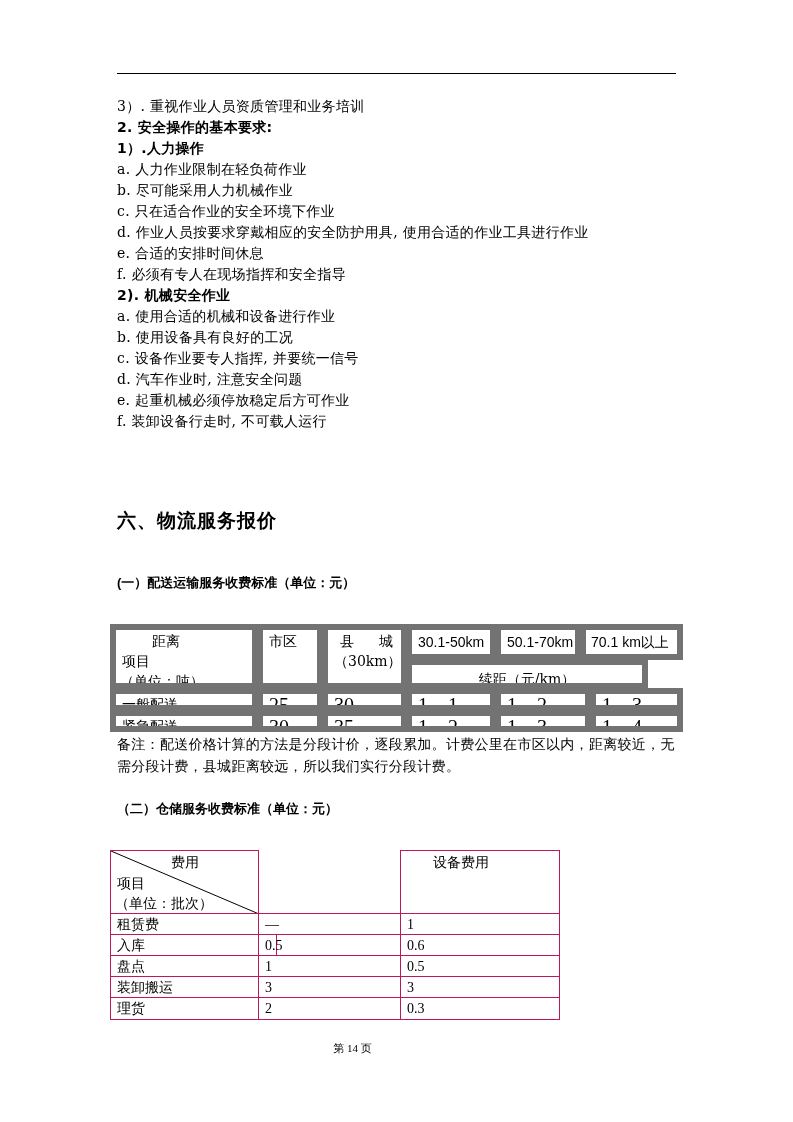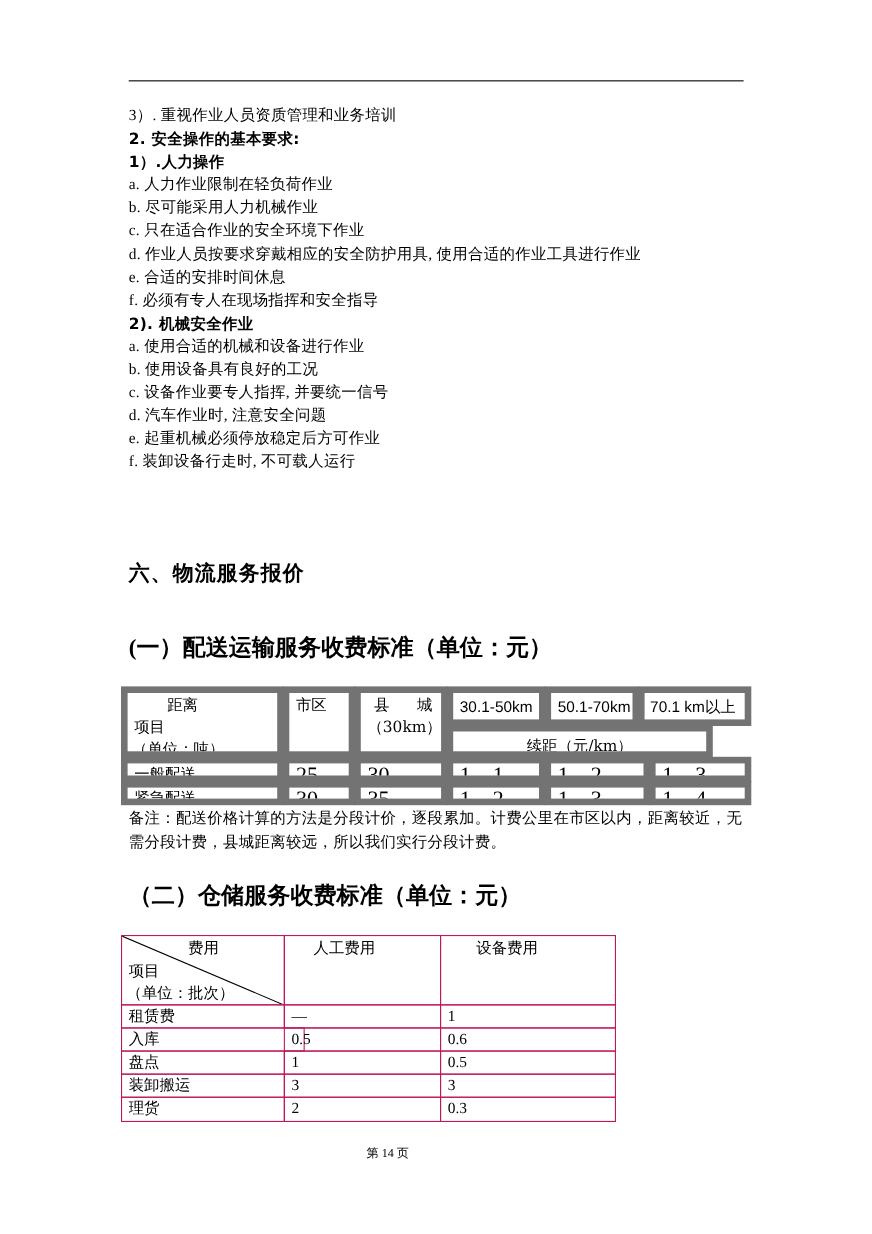--- a/index.html
+++ b/index.html
@@ -1,22 +1,22 @@
 <!DOCTYPE html>
 <html><head>
   <meta charset="utf-8">
   <style>
     html, body { margin: 0; padding: 0; background: #ffffff; }
     body { width: 793px; height: 1122px; position: relative; overflow: hidden;
            font-family: "DejaVu Serif", "Liberation Serif", serif; color: #000; }
     .header-rule { position: absolute; left: 117px; top: 73px; width: 559px; height: 1px; background: #000; }
-    .line { position: absolute; left: 117px; font-size: 14px; line-height: 20px; white-space: nowrap; letter-spacing: 0.3px; font-family: Liberation Serif, serif; }
+    .line { position: absolute; left: 117px; font-size: 14px; line-height: 20px; white-space: nowrap; letter-spacing: 0.3px; }
     .bold { font-weight: bold; font-family: "DejaVu Sans", "Liberation Sans", sans-serif; }
     .h1 { position: absolute; left: 117px; font-size: 19px; font-weight: bold; font-family: "DejaVu Sans", "Liberation Sans", sans-serif; white-space: nowrap; letter-spacing: 1px; }
-    .h2 { position: absolute; left: 117px; font-size: 21px; font-weight: bold; font-family: Liberation Serif, serif; white-space: nowrap; }
+    .h2 { position: absolute; left: 117px; font-size: 13px; font-weight: bold; font-family: Liberation Sans, sans-serif; white-space: nowrap; }
     .note { position: absolute; left: 117px; width: 570px; font-size: 14px; line-height: 22px; letter-spacing: 0.3px; }
 
     
     .t1 { position: absolute; left: 110px; top: 624px; width: 573px; height: 108px; }
     .t1 .cell { position: absolute; box-sizing: border-box; border: 6px solid #737373; margin: 0; font-size: 14px; line-height: 20px; padding: 0 6px; overflow: hidden; white-space: nowrap; }
     .t1 .num { font-family: Liberation Serif, serif; font-size: 20px; padding-top: 1px; }
     .t1 .hdr-sans { font-family: "Liberation Sans", "DejaVu Sans", sans-serif; font-size: 14px; padding-top: 2px; }
 
     
     .t2 { position: absolute; left: 110px; top: 850px; width: 450px; height: 170px; }
@@ -93,21 +93,20 @@
 
 <div class="t2">
   <div class="cell" style="left:0; top:0; width:149px; height:64px; padding:0;">
     <svg class="diag" width="149" height="64">
       <line x1="0" y1="0" x2="148" y2="63" stroke="#000" stroke-width="1"></line>
     </svg>
     <div style="position:absolute; left:60px; top:1px;">费用</div>
     <div style="position:absolute; left:6px; top:22px;">项目</div>
     <div style="position:absolute; left:4px; top:42px;">（单位：批次）</div>
   </div>
-  <div class="cell" style="left:148px; top:0; width:143px; height:64px; padding-left:26px; padding-top:1px;">人工费用</div>
   <div class="cell" style="left:290px; top:0; width:160px; height:64px; padding-left:32px; padding-top:1px;">设备费用</div>
 
   <div class="cell" style="left:0; top:63px; width:149px; height:22px;">租赁费</div>
   <div class="cell val" style="left:148px; top:63px; width:143px; height:22px;">—</div>
   <div class="cell val" style="left:290px; top:63px; width:160px; height:22px;">1</div>
 
   <div class="cell" style="left:0; top:84px; width:167px; height:22px;">入库</div>
   <div class="cell val" style="left:148px; top:84px; width:143px; height:22px;">0.5</div>
   <div class="cell val" style="left:290px; top:84px; width:160px; height:22px;">0.6</div>
 

